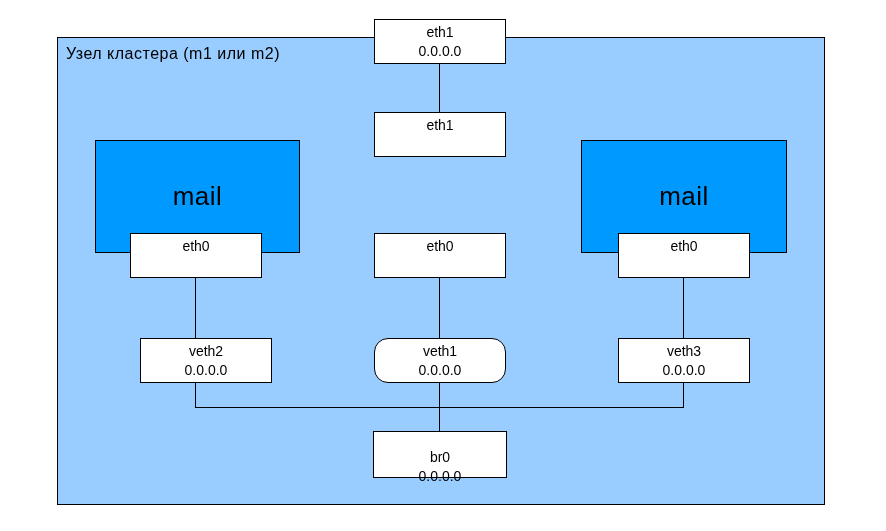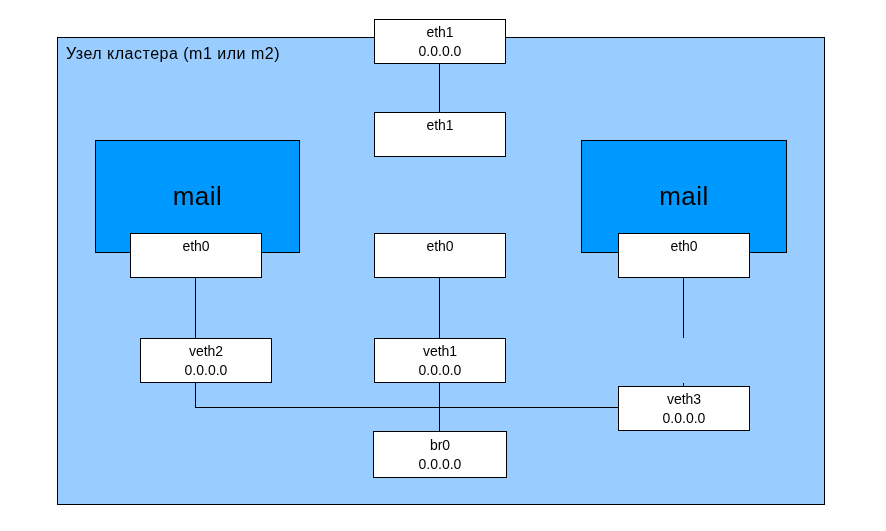--- a/index.html
+++ b/index.html
@@ -102,28 +102,28 @@
 
   <div class="iface" style="left:618px; top:233px;">
     <span>eth0</span>
   </div>
 
   <div class="iface" style="left:130px; top:338px;margin-left:10px;">
     <span>veth2</span>
     <span>0.0.0.0</span>
   </div>
 
-  <div class="iface" style="left:374px; top:338px;">
+  <div class="iface" style="left:374px; top:338px;border-radius:14px;">
     <span>veth1</span>
     <span>0.0.0.0</span>
   </div>
 
-  <div class="iface" style="left:618px; top:338px;margin-top:48px;">
+  <div class="iface" style="left:618px; top:338px;">
     <span>veth3</span>
     <span>0.0.0.0</span>
   </div>
 
-  <div class="iface" style="left:373px; top:431px; width:134px; height:47px; padding-top:4px;">
+  <div class="iface" style="left:373px; top:431px; width:134px; height:47px; padding-top:16px;">
     <span>br0</span>
     <span>0.0.0.0</span>
   </div>
 
 </div>
 
 </body></html>

